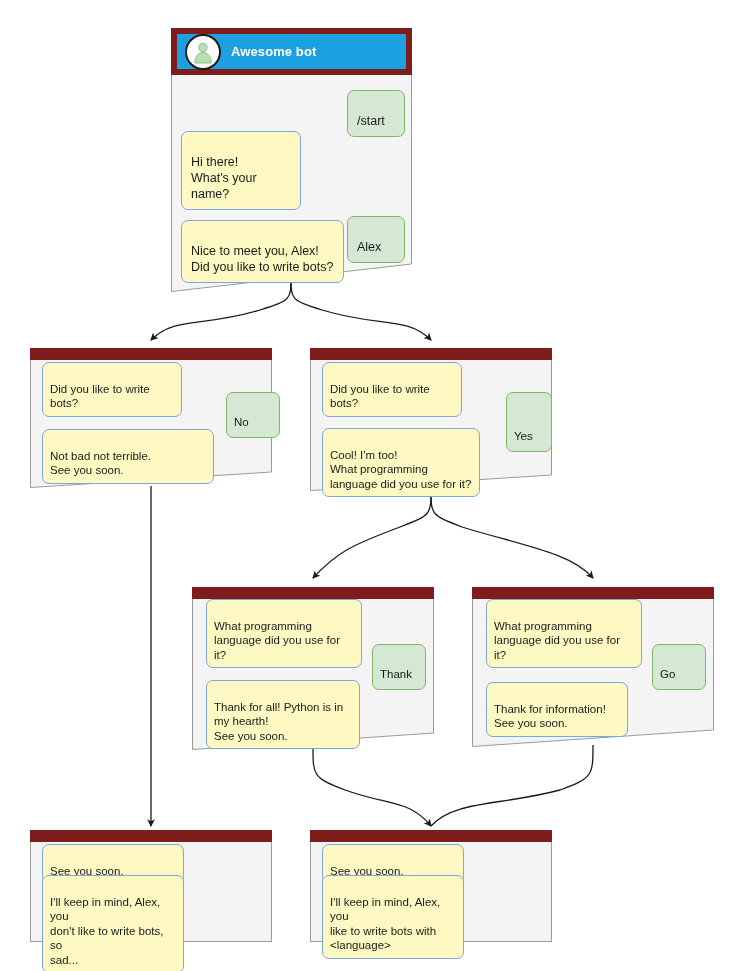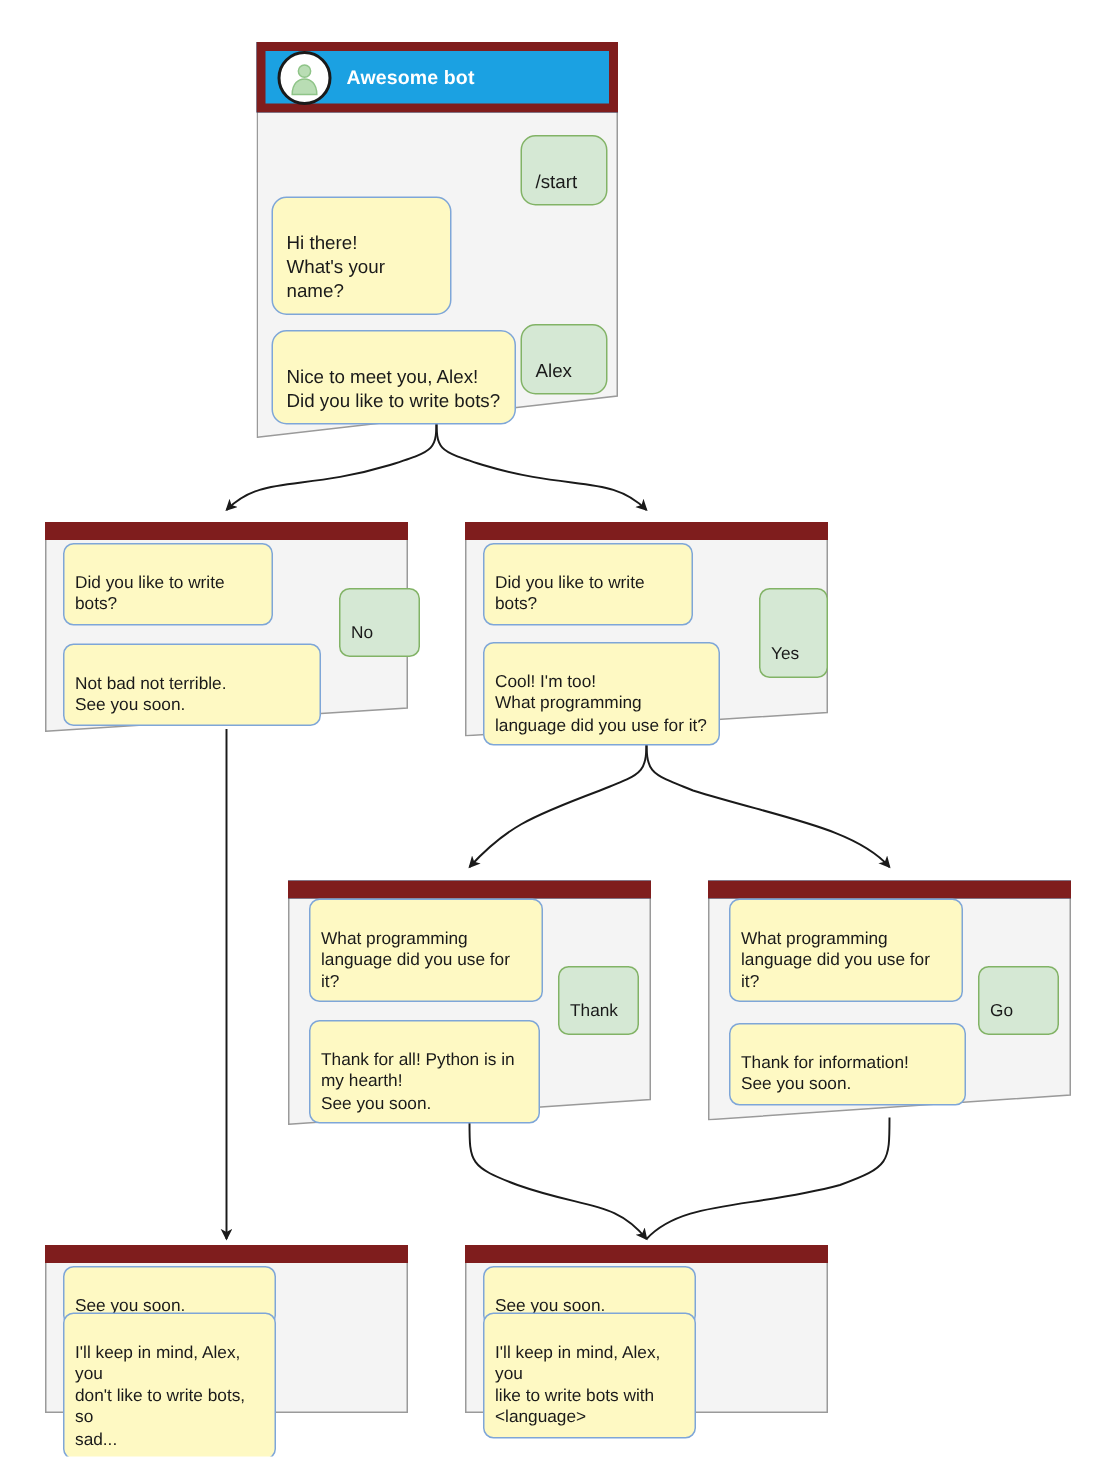--- a/index.html
+++ b/index.html
@@ -75,21 +75,21 @@
   .bot-msg{
     background:#fef9c3;
     border:1px solid #7ea6d8;
     left:10px;
   }
   .user-msg{
     background:#d5e8d4;
     border:1px solid #82b366;
     text-align:left;
   }
-  .msg-main{font-size:12.5px;line-height:16px;padding:6px 9px 7px 9px;border-radius:10px;}
+  .msg-main{font-size:12.5px;line-height:16px;padding:6px 9px 7px 9px;}
 
   
   .sub .msg{font-size:11.5px;line-height:14.5px;}
 </style>
 </head>
 <body>
 
 <div id="canvas">
 
   <svg id="edges" viewBox="0 0 743 971" xmlns="http://www.w3.org/2000/svg">
@@ -210,21 +210,21 @@
     </svg>
     <div class="hdr" style="width:242px;height:11px;"></div>
     <div class="sub">
       <div class="msg bot-msg" style="left:14px;top:12px;width:156px;">
         <span>What programming
 language did you use for it?</span>
       </div>
       <div class="msg user-msg" style="left:180px;top:57px;width:54px;padding-top:7px;padding-bottom:8px;">
         <span>Go</span>
       </div>
-      <div class="msg bot-msg" style="left:14px;top:95px;width:158px;">
+      <div class="msg bot-msg" style="left:14px;top:95px;width:142px;">
         <span>Thank for information!
 See you soon.</span>
       </div>
     </div>
   </div>
 
   <div class="card" style="left:30px;top:830px;width:242px;height:112px;">
     <div class="body body-plain" style="left:0;top:10px;width:242px;height:102px;border-top:1px solid #9a9a9a;"></div>
     <div class="hdr" style="width:242px;height:11px;"></div>
     <div class="sub">

